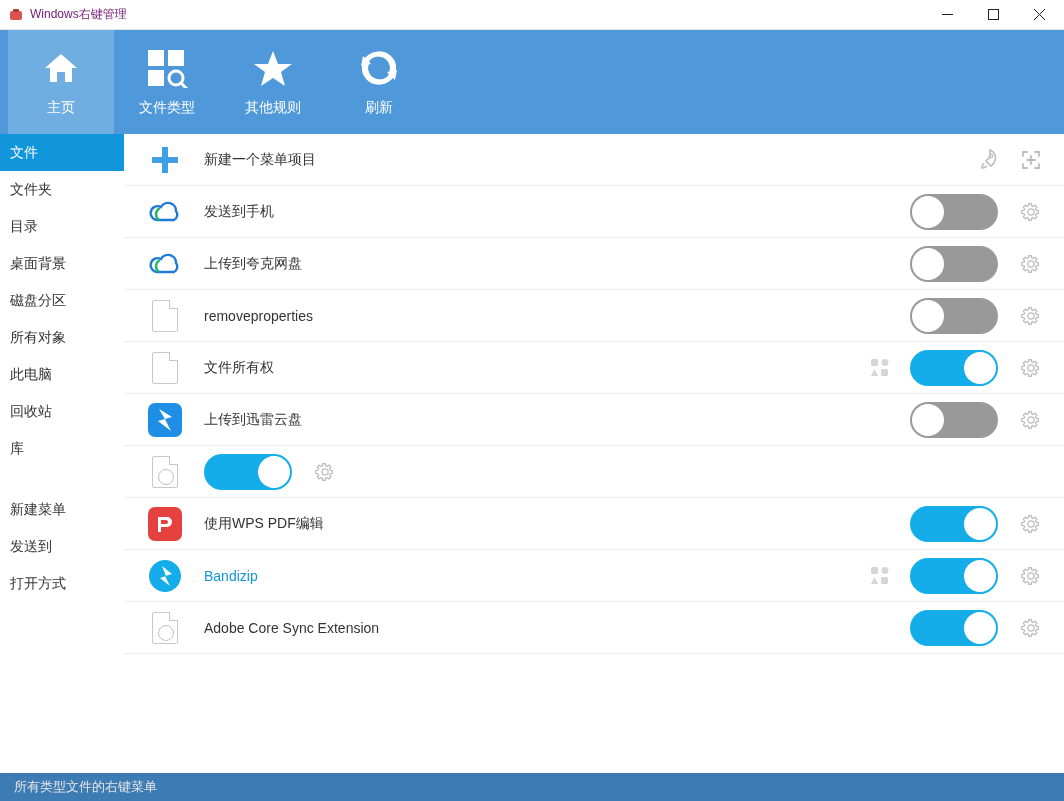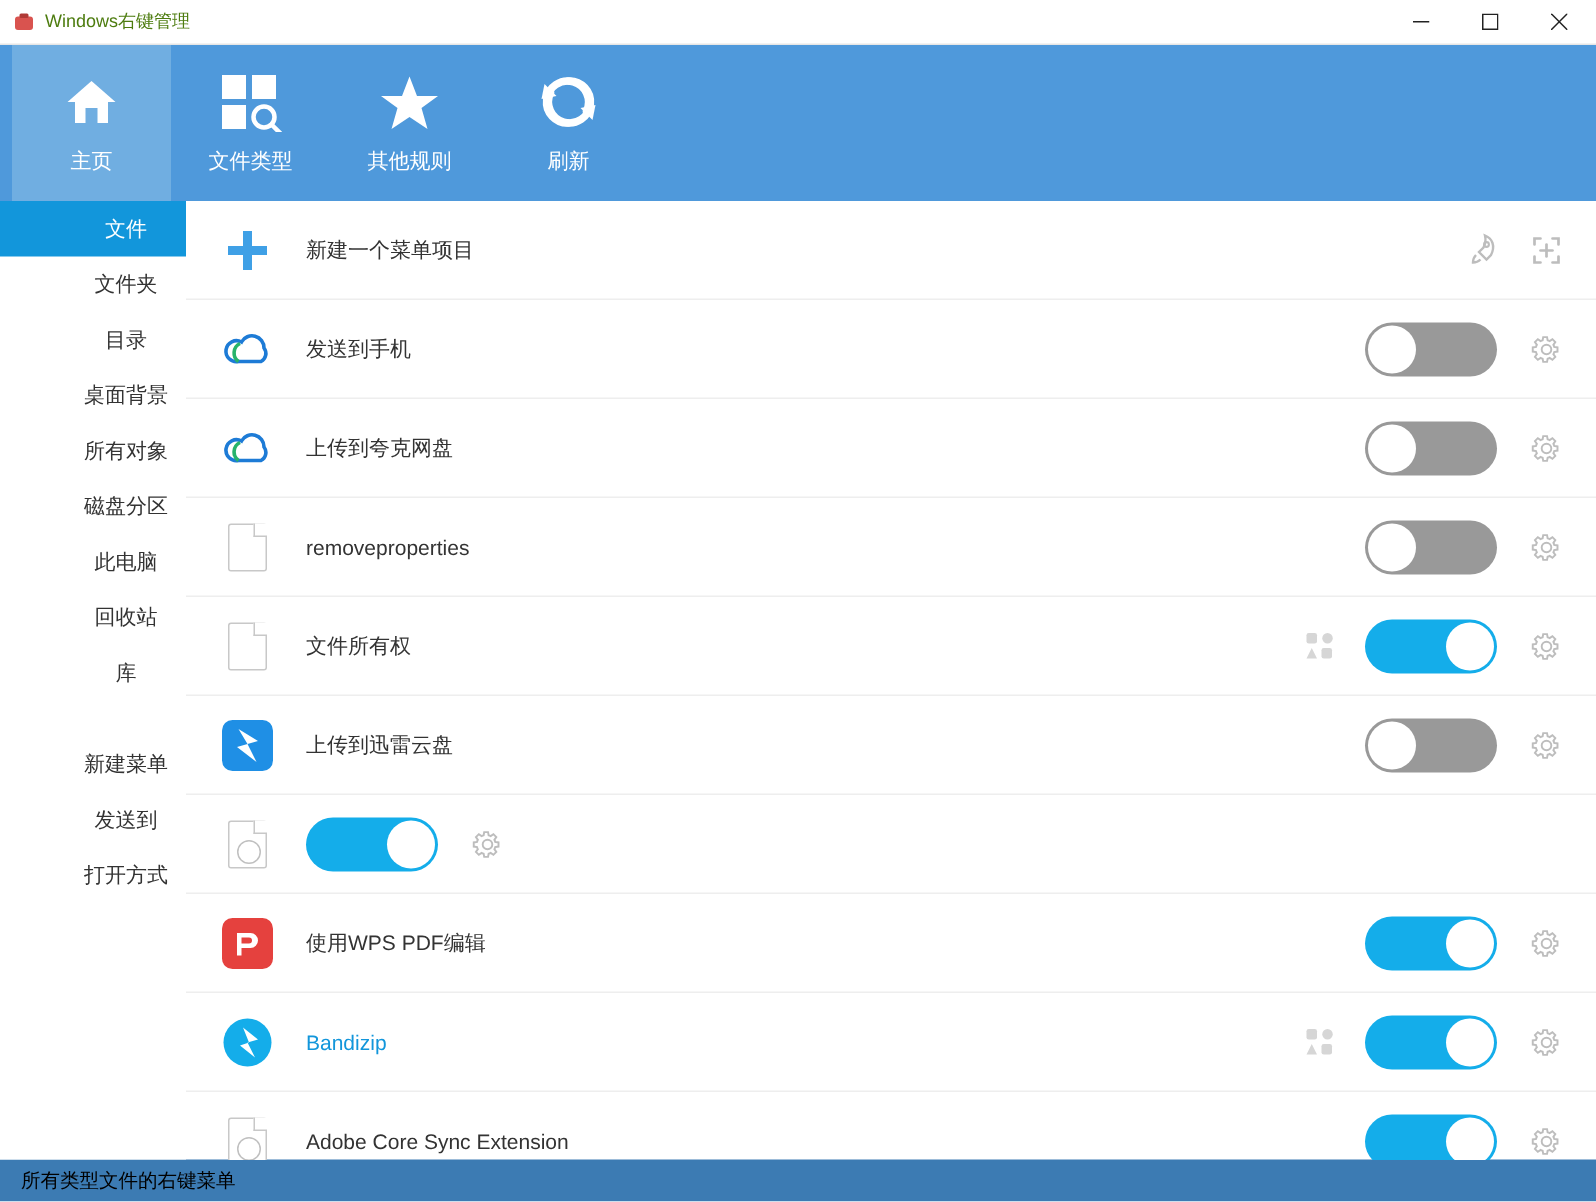--- a/index.html
+++ b/index.html
@@ -1,63 +1,63 @@
 <!DOCTYPE html>
 <html><head>
 <meta charset="utf-8">
 <style>
   * { box-sizing: border-box; margin: 0; padding: 0; font-family: "Microsoft YaHei", "Segoe UI", sans-serif; }
   html, body { width: 1064px; height: 801px; overflow: hidden; background: #fff; }
 
   
   .titlebar { height: 30px; background: #fff; border-bottom: 1px solid #e6e6e6; display: flex; align-items: center; padding: 0 2px 0 8px; }
   .titlebar .app-icon { width: 16px; height: 16px; margin-right: 6px; display:flex; align-items:center; justify-content:center;}
-  .titlebar .title-text { font-size: 12px; color: #4d7c0f; }
+  .titlebar .title-text { font-size: 12px; color: #701a75; }
   .win-btns { margin-left: auto; display: flex; }
   .win-btn { width: 46px; height: 30px; display: flex; align-items: center; justify-content: center; font-size: 13px; color: #222; }
   .win-btn svg { display:block; }
 
   
   .toolbar { background: #4f99db; height: 104px; display: flex; align-items: stretch; padding: 0 8px; }
   .tool-item { width: 106px; display:flex; flex-direction:column; align-items:center; justify-content:center; color:#fff; font-size:14px; gap:10px; cursor:default;}
   .tool-item.selected { background: #70aee1; }
   .tool-item .ic { height:42px; display:flex; align-items:center; justify-content:center; }
   .tool-item .lbl { text-align:center; }
 
   
   .main { display:flex; height: calc(801px - 30px - 104px - 28px); }
 
   .sidebar { width: 124px; background:#fff; border-right:0; padding-top:0; }
-  .side-item { height:37px; padding-left:44px; display:flex; align-items:center; font-size:14px; color:#333;justify-content:center; }
+  .side-item { height:37px; padding-left:10px; display:flex; align-items:center; font-size:14px; color:#333; }
   .side-item.selected { background:#1296db; color:#fff; }
   .side-gap { height:24px; }
 
   .content-wrap { flex:1; position:relative; }
   .content { position:absolute; inset:0; overflow-y:auto; }
   .content::-webkit-scrollbar { width: 16px; }
   .content::-webkit-scrollbar-track { background:#f0f0f0; }
   .content::-webkit-scrollbar-thumb { background:#c0c0c0; }
-  .row { height:66px; border-bottom:1px solid #eee; display:flex; align-items:center; padding:0 20px 0 24px; }
+  .row { height:52px; border-bottom:1px solid #eee; display:flex; align-items:center; padding:0 20px 0 24px; }
   .row .item-icon { width:34px; height:34px; border-radius:6px; display:flex; align-items:center; justify-content:center; margin-right:22px; flex-shrink:0;}
   .row .item-label { font-size:14px; color:#333; flex:1; }
   .row .item-label.blue { color:#1296db; }
   .row .tile-icon { width:24px; height:24px; margin-right:18px; display:flex; align-items:center; justify-content:center; }
   .row .toggle { width:88px; height:36px; border-radius:18px; position:relative; margin-right:20px; }
   .row .toggle .knob { width:32px; height:32px; border-radius:50%; background:#fff; position:absolute; top:2px; }
   .toggle.off { background:#999; }
   .toggle.off .knob { left:2px; }
   .toggle.on { background:#14adea; }
   .toggle.on .knob { right:2px; }
   .row .settings { width:26px; height:26px; display:flex; align-items:center; justify-content:center; }
   .row .rocket, .row .addtarget { width:26px; height:26px; display:flex; align-items:center; justify-content:center; margin-left:16px;}
 
   .plus-ic { width:34px; height:34px; display:flex; align-items:center; justify-content:center;}
 
   
-  .status { height:28px; background:#3c7bb3; color:#000000; font-size:13px; display:flex; align-items:center; padding:0 14px;}
+  .status { height:28px; background:#3c7bb3; color:#e5e5e5; font-size:13px; display:flex; align-items:center; padding:0 14px;}
 
   
   .doc-outline { width:26px; height:32px; border:1px solid #c8c8c8; border-radius:2px; position:relative; background:#fff;}
   .doc-outline::before{ content:""; position:absolute; right:-1px; top:-1px; width:8px; height:8px; background:#fff; border-left:1px solid #c8c8c8; border-bottom:1px solid #c8c8c8;}
   .doc-outline.gear::after{ content:""; position:absolute; left:5px; top:12px; width:14px; height:14px; border:1.5px solid #c0c0c0; border-radius:50%;}
 
   .tiles-ic svg { display:block; }
 </style>
 </head>
 <body>
@@ -141,24 +141,24 @@
     <div class="side-item">
         <span>文件夹</span>
       </div>
     <div class="side-item">
         <span>目录</span>
       </div>
     <div class="side-item">
         <span>桌面背景</span>
       </div>
     <div class="side-item">
+        <span>磁盘分区</span>
+      </div>
+    <div class="side-item">
         <span>所有对象</span>
-      </div>
-    <div class="side-item">
-        <span>磁盘分区</span>
       </div>
     <div class="side-item">
         <span>此电脑</span>
       </div>
     <div class="side-item">
         <span>回收站</span>
       </div>
     <div class="side-item">
         <span>库</span>
       </div>

